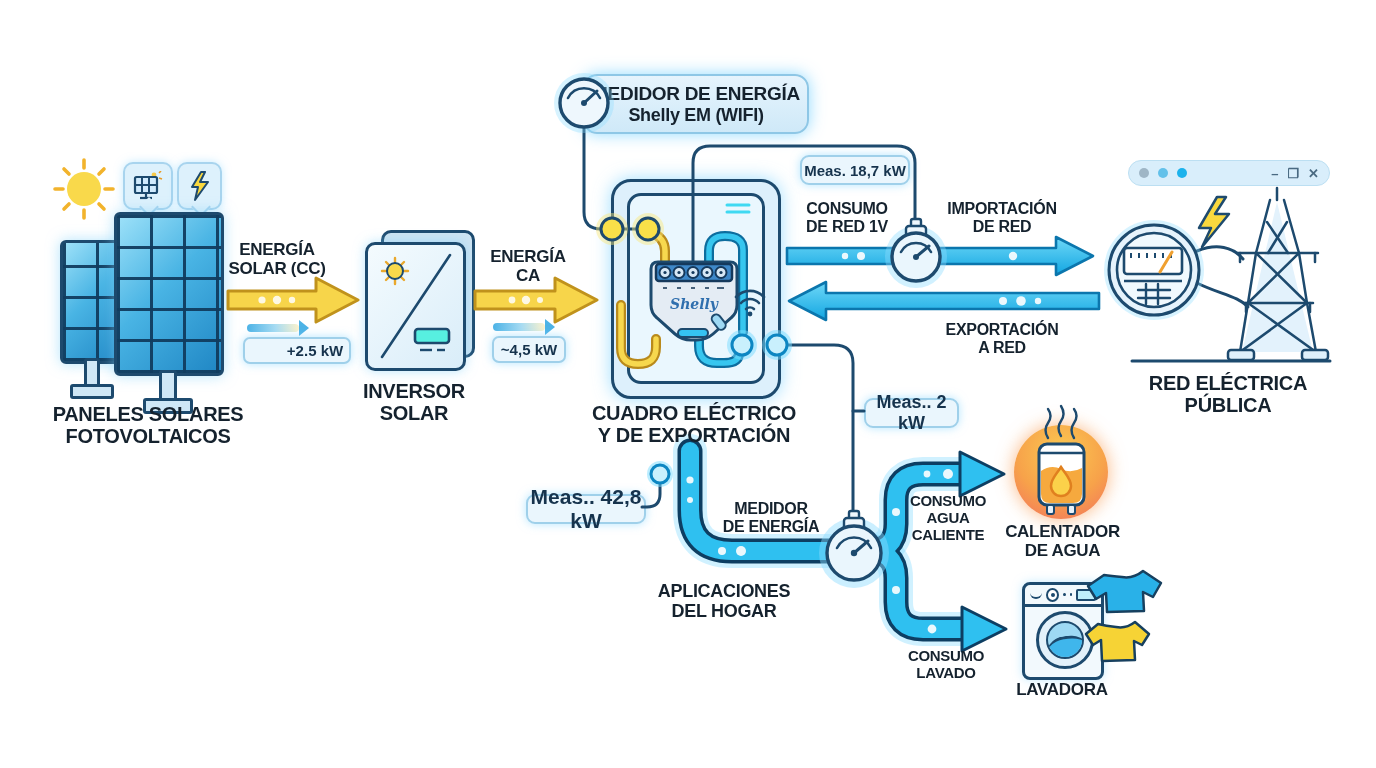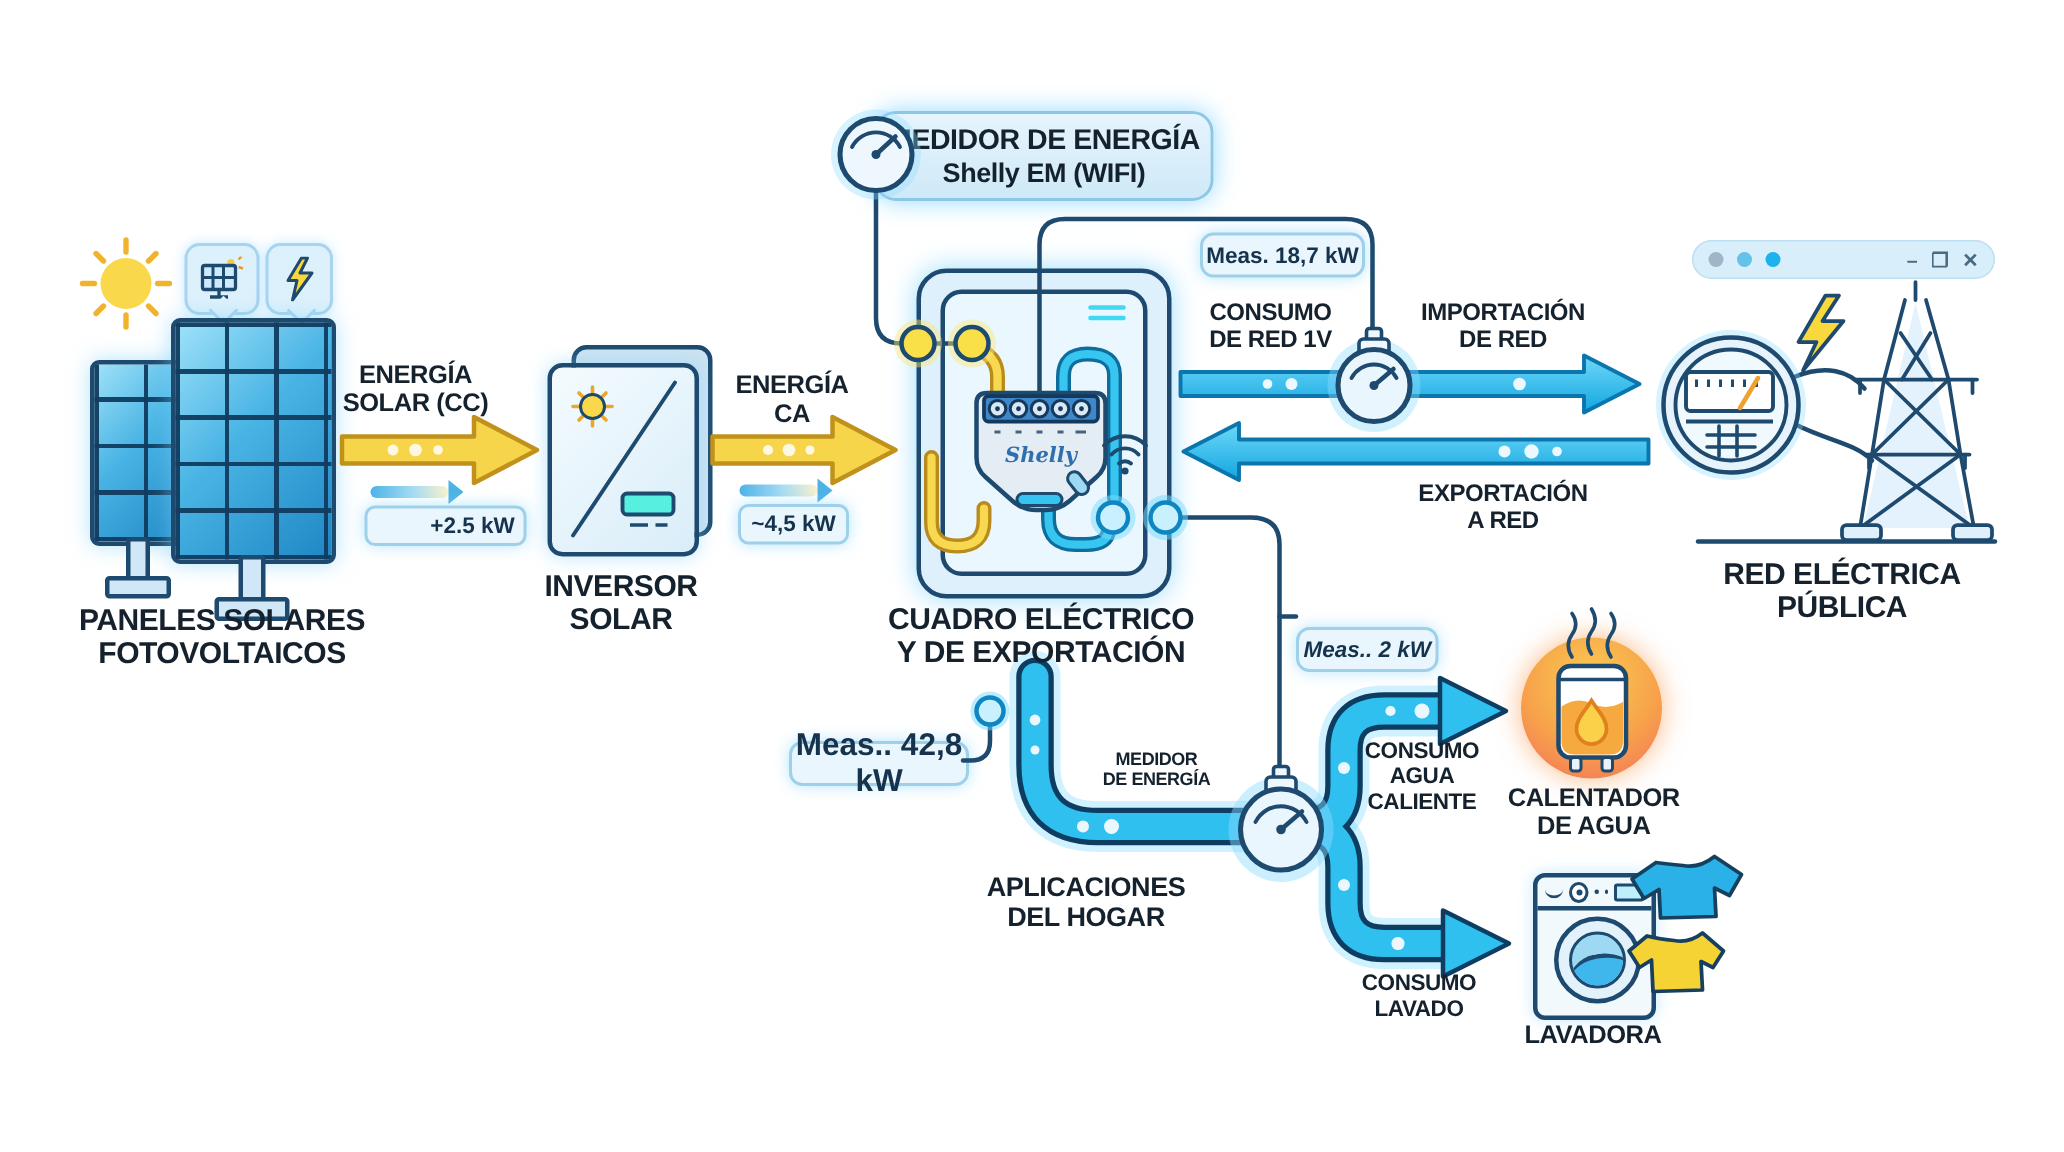--- a/index.html
+++ b/index.html
@@ -152,21 +152,21 @@
       <div class="disp"></div>
     </div>
     <div class="door">
       <div class="glass">
           <div class="water"></div>
         </div>
     </div>
   </div>
 
   <div class="badge" style="left:800px;top:155px;width:106px;height:26px;font-size:15px;">Meas. 18,7 kW</div>
-  <div class="badge" style="left:864px;top:418px;width:91px;height:26px;font-size:15px;font-style:italic;">Meas.. 2 kW</div>
+  <div class="badge" style="left:864px;top:398px;width:91px;height:26px;font-size:18px;">Meas.. 2 kW</div>
   <div class="badge" style="left:526px;top:494px;width:116px;height:26px;font-size:21px;">Meas.. 42,8 kW</div>
 
   <div class="mini-arrow" style="left:247px;top:324px;width:52px;"></div>
   <div class="badge" style="left:243px;top:337px;width:68px;height:23px;font-size:15px;border-radius:7px;padding-left:36px;">+2.5 kW</div>
   <div class="mini-arrow" style="left:493px;top:323px;width:52px;"></div>
   <div class="badge" style="left:492px;top:336px;width:70px;height:23px;font-size:15px;border-radius:7px;">~4,5 kW</div>
 
   <svg class="overlay" width="1376" height="768" viewBox="0 0 1376 768">
     <defs>
       <linearGradient id="cyanArrow" x1="0" y1="0" x2="0" y2="1">
@@ -455,21 +455,21 @@
         <span>DE RED 1V</span>
     </div>
     <div class="abs lbl" style="left:938px;top:321px;width:128px;font-size:16px;">
       <span>EXPORTACIÓN</span>
         <span>A RED</span>
     </div>
     <div class="abs lbl" style="left:938px;top:200px;width:128px;font-size:16px;">
       <span>IMPORTACIÓN</span>
         <span>DE RED</span>
     </div>
-    <div class="abs lbl" style="left:706px;top:500px;width:130px;font-size:12px;">
+    <div class="abs lbl" style="left:706px;top:500px;width:130px;font-size:16px;">
       <span>MEDIDOR</span>
         <span>DE ENERGÍA</span>
     </div>
     <div class="abs lbl" style="left:634px;top:581px;width:180px;font-size:18px;">
       <span>APLICACIONES</span>
         <span>DEL HOGAR</span>
     </div>
     <div class="abs lbl" style="left:900px;top:493px;width:96px;font-size:15px;">
       <span>CONSUMO</span>
         <span>AGUA</span>

